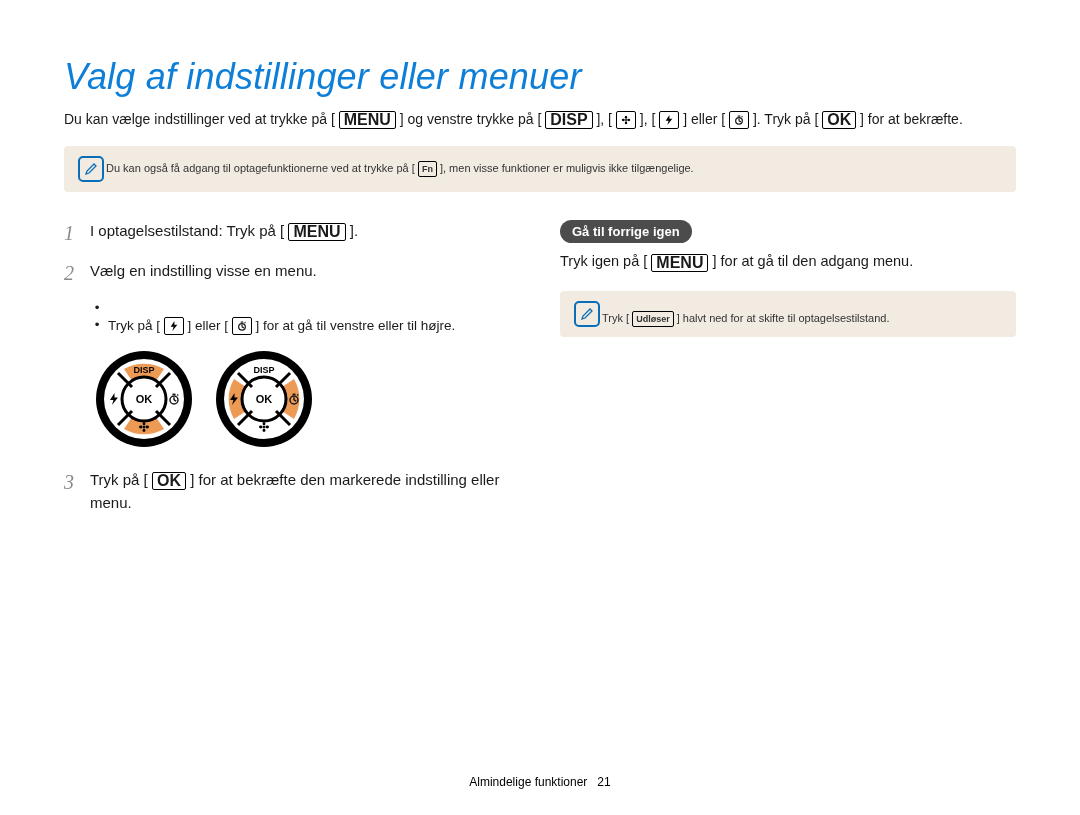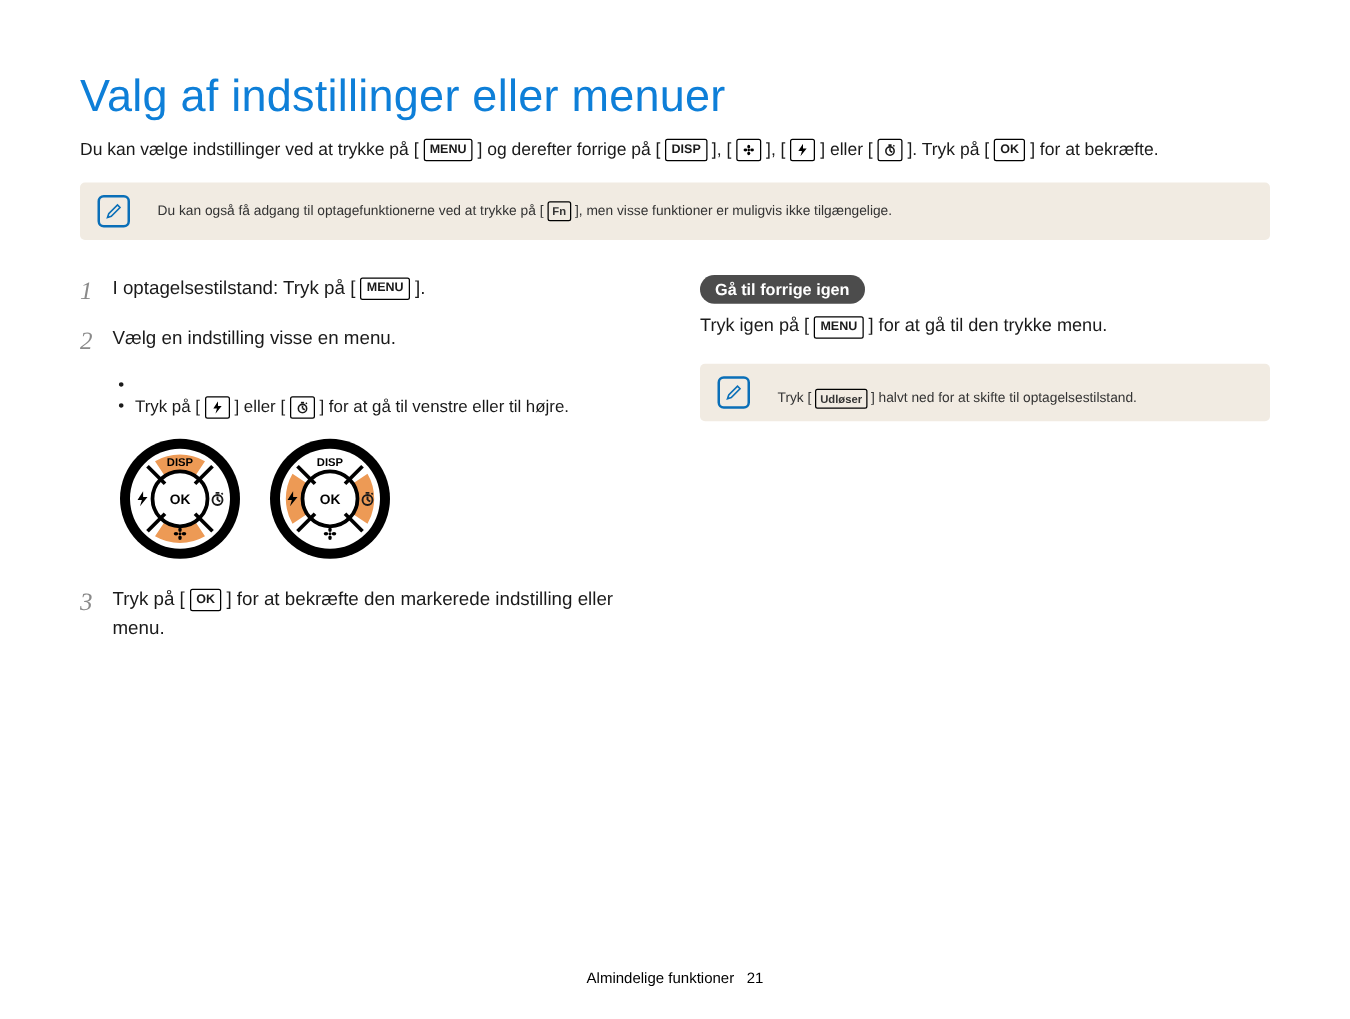--- a/index.html
+++ b/index.html
@@ -16,48 +16,49 @@
     position: relative;
     height: 100%;
     box-sizing: border-box;
   }
   h1.title {
     font-size: 36px;
     font-weight: 400;
     color: #0e7fd8;
     margin: 0 0 10px 0;
     letter-spacing: 0.2px;
+    font-style: italic;
   }
   .intro {
     font-size: 14px;
     margin: 2px 0 16px 0;
     line-height: 1.6;
   }
   .keycap {
     display: inline-flex;
     align-items: center;
     justify-content: center;
     border: 1px solid #000;
     border-radius: 2px;
     padding: 0 4px;
     height: 16px;
-    font-size: 10px;
+    font-size: 16px;
     font-weight: 700;
     line-height: 16px;
     vertical-align: middle;
   }
   .keycap.small { height:14px; font-size:9px; padding:0 3px; }
   .keycap svg { width: 10px; height: 10px; }
   .note-box {
     background: #f1ebe2;
     border-radius: 4px;
     padding: 10px 14px;
     display: flex;
     align-items: center;
-    gap: 22px;
+    gap: 2px;
     font-size: 11px;
     color: #333;
     margin-top: 10px;
   }
   .note-box.small { font-size: 11px; padding: 10px 14px; }
   .note-icon {
     width: 22px;
     height: 22px;
     flex: 0 0 22px;
     border: 2px solid #0a6fb8;
@@ -160,21 +161,21 @@
   </defs>
 </svg>
 
 <div class="page">
 
   <h1 class="title">Valg af indstillinger eller menuer</h1>
 
   <div class="intro">
     <span>Du kan vælge indstillinger ved at trykke på [</span>
     <span class="keycap">MENU</span>
-    <span>] og derefter forrige på [</span>
+    <span>] og venstre trykke på [</span>
     <span class="keycap">DISP</span>
     <span>], [</span>
     <span class="keycap">
         <svg viewBox="0 0 12 12">
           <use href="#ic-flower"></use>
         </svg>
       </span>
     <span>], [</span>
     <span class="keycap">
         <svg viewBox="0 0 12 12">
@@ -313,21 +314,21 @@
         </span>
       </div>
 
     </div>
 
     <div class="col">
       <div class="pill">Gå til forrige igen</div>
       <div class="right-text">
         <span>Tryk igen på [</span>
         <span class="keycap">MENU</span>
-        <span>] for at gå til den trykke menu.</span>
+        <span>] for at gå til den adgang menu.</span>
       </div>
 
       <div class="note-box small right-note">
         <span class="note-icon">
             <svg viewBox="0 0 14 14">
               <use href="#ic-pencil"></use>
             </svg>
           </span>
         <span>
           <span>Tryk [</span>

